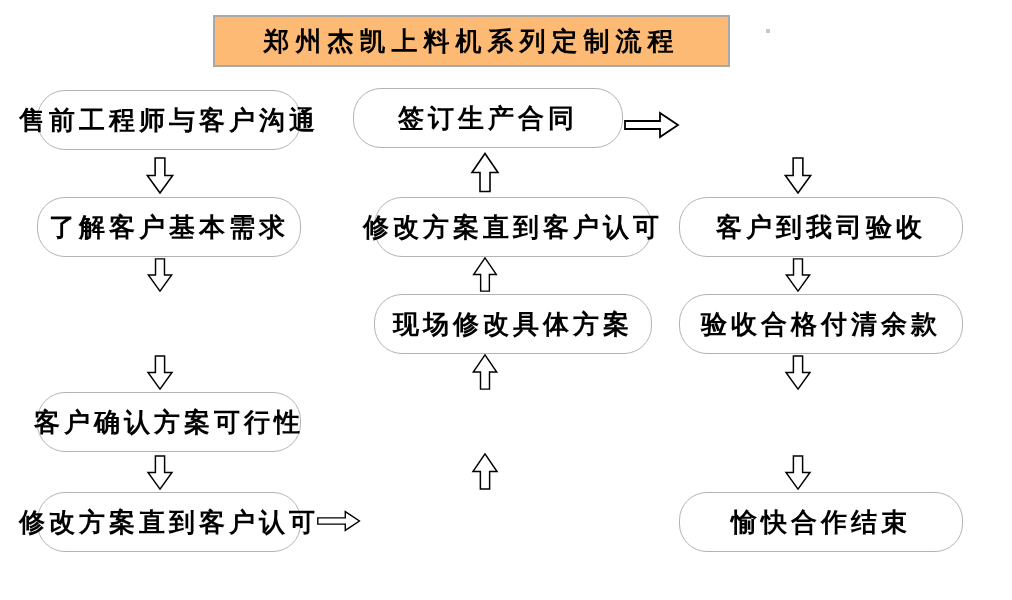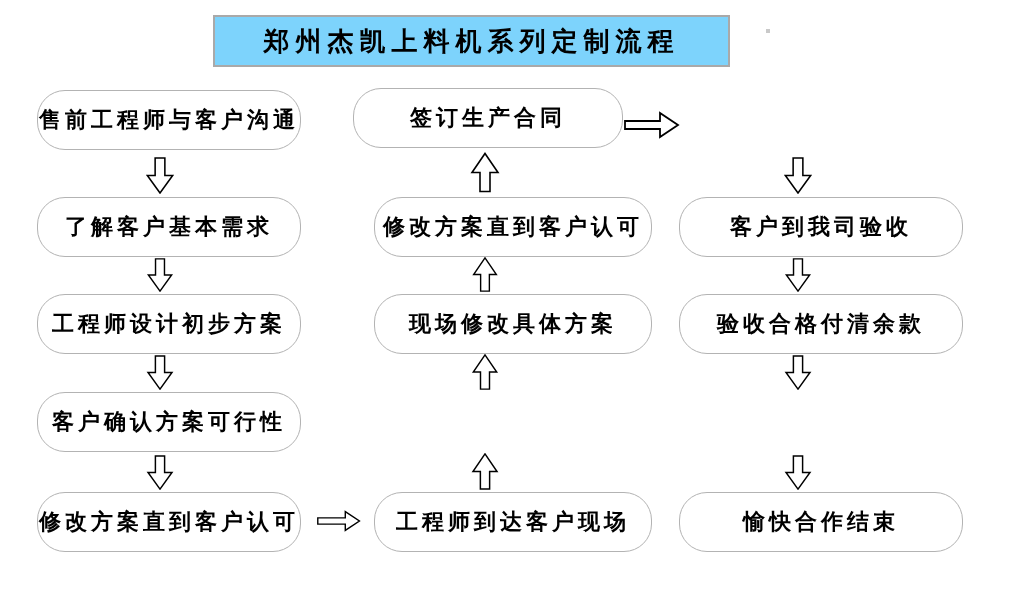--- a/index.html
+++ b/index.html
@@ -15,39 +15,39 @@
     font-family: "Liberation Serif", "DejaVu Serif", serif;
     overflow: hidden;
   }
   .title-box {
     position: absolute;
     left: 213px;
     top: 15px;
     width: 513px;
     height: 48px;
     border: 2px solid #a9a9a9;
-    background: #7dd3fc;
+    background: #fdba74;
     display: flex;
     align-items: center;
     justify-content: center;
     font-size: 26px;
     font-weight: bold;
     letter-spacing: 6px;
     color: var(--text-color, #000000);
   }
   .box {
     position: absolute;
     height: 58px;
     border: 1px solid var(--box-border, #b3b3b3);
     border-radius: 28px;
     background: #ffffff;
     display: flex;
     align-items: center;
     justify-content: center;
-    font-size: 22px;
+    font-size: 26px;
     font-weight: bold;
     letter-spacing: 4px;
     color: var(--text-color, #000000);
     white-space: nowrap;
   }
   
   .col-l { left: 37px;  width: 262px; }
   .col-m { left: 374px; width: 276px; }
   .col-m.m-top { left: 353px; width: 268px; }
   .col-r { left: 679px; width: 282px; }
@@ -74,28 +74,26 @@
 </head>
 <body>
 
 <div id="canvas">
 
   <div class="title-box">郑州杰凯上料机系列定制流程</div>
   <div class="dot"></div>
 
   <div class="box col-l r1">售前工程师与客户沟通</div>
   <div class="box col-l r2">了解客户基本需求</div>
-  <div class="box col-l r3">工程师设计初步方案</div>
   <div class="box col-l r4">客户确认方案可行性</div>
   <div class="box col-l r5">修改方案直到客户认可</div>
 
   <div class="box col-m m-top r1m">签订生产合同</div>
   <div class="box col-m r2">修改方案直到客户认可</div>
   <div class="box col-m r3">现场修改具体方案</div>
-  <div class="box col-m r5">工程师到达客户现场</div>
 
   <div class="box col-r r2">客户到我司验收</div>
   <div class="box col-r r3">验收合格付清余款</div>
   <div class="box col-r r5">愉快合作结束</div>
 
   <svg class="arrow" style="left:145px;top:157px" width="30" height="37" viewBox="0 0 30 38">
       <path d="M10 1 L20 1 L20 19 L28 19 L15 37 L2 19 L10 19 Z" fill="#ffffff" stroke="currentColor" stroke-width="1.6"></path>
     </svg>
   <svg class="arrow" style="left:145px;top:258px" width="30" height="34" viewBox="0 0 30 38">
       <path d="M10 1 L20 1 L20 19 L28 19 L15 37 L2 19 L10 19 Z" fill="#ffffff" stroke="currentColor" stroke-width="1.6"></path>

